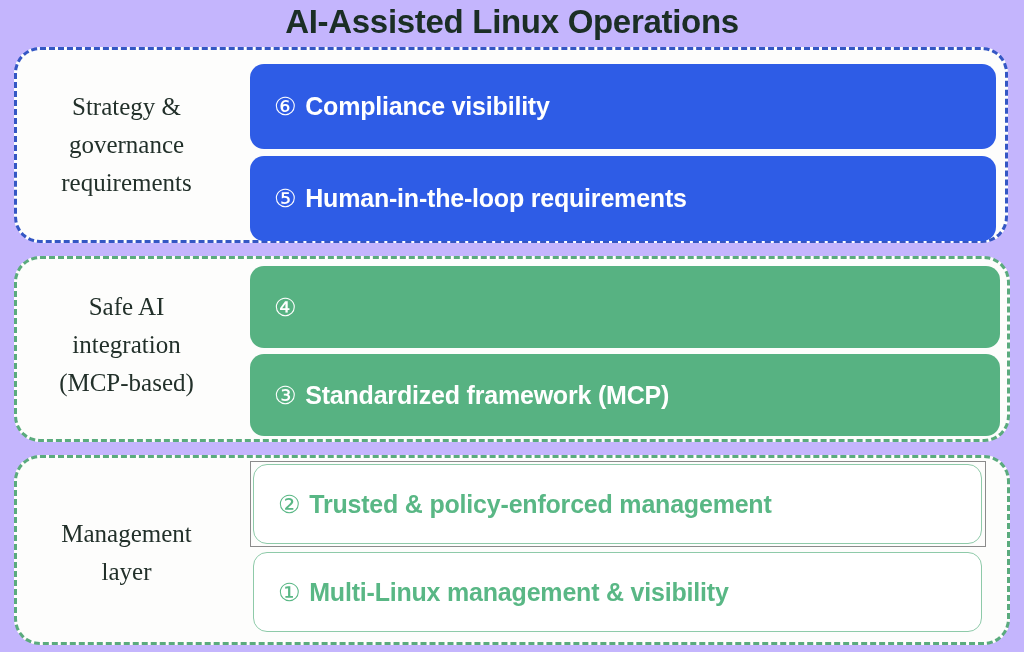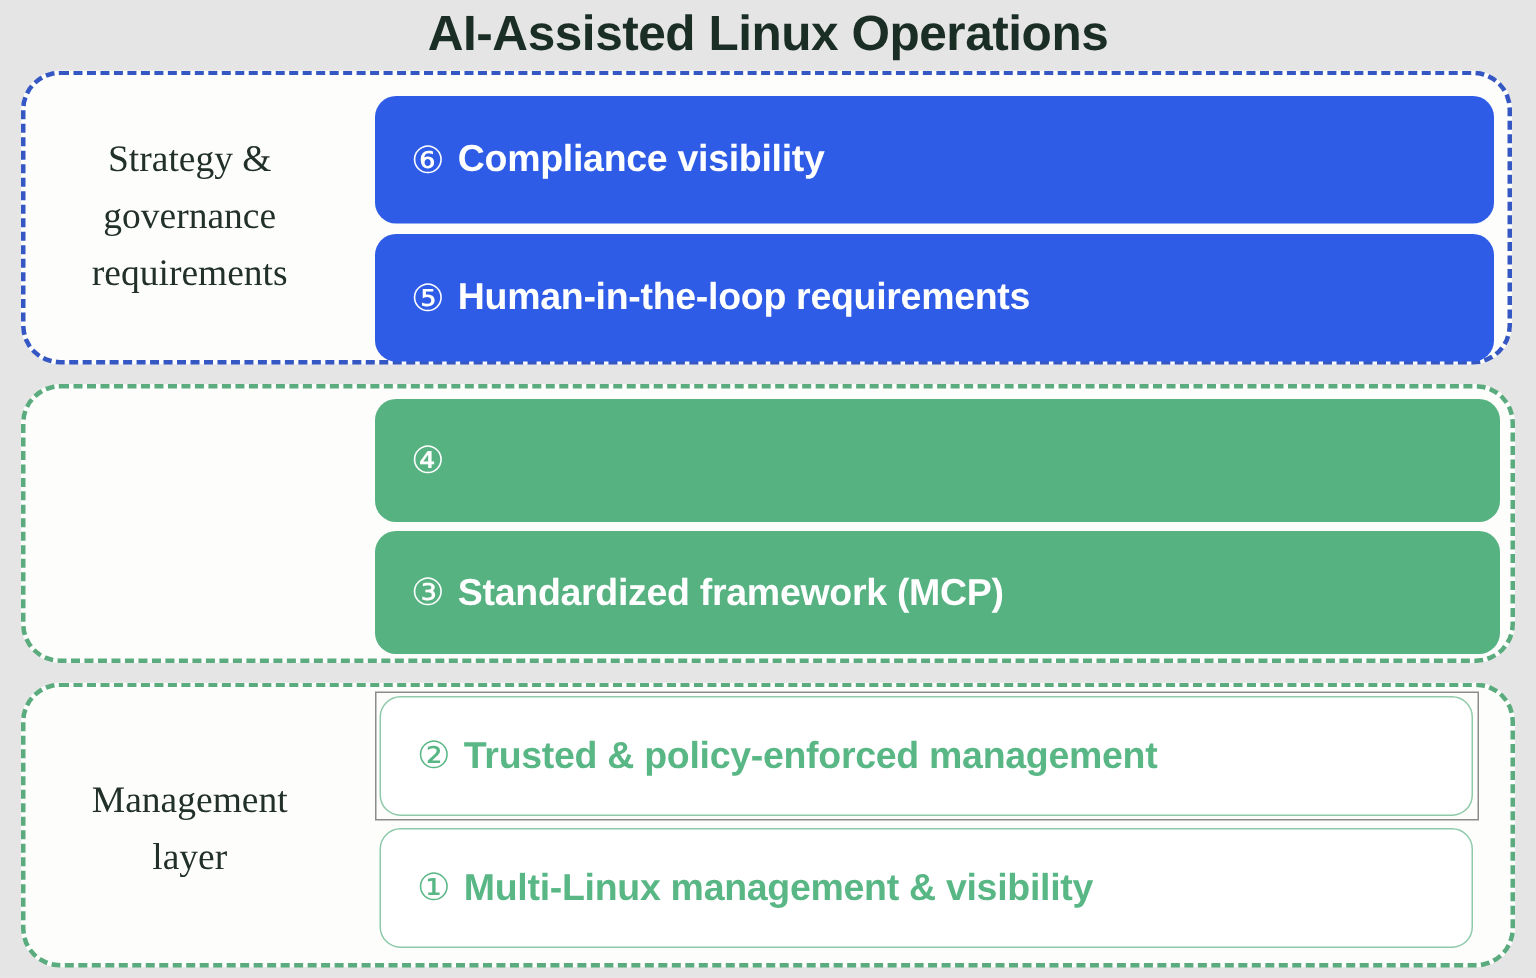--- a/index.html
+++ b/index.html
@@ -12,21 +12,21 @@
     height: 652px;
     font-family: "Liberation Sans", "DejaVu Sans", sans-serif;
     overflow: hidden;
     position: relative;
   }
 
   #page {
     position: relative;
     width: 1024px;
     height: 652px;
-    background: #e5e5e5;
+    background: #c4b5fd;
   }
 
   
   .title {
     position: absolute;
     top: 2px;
     left: 0;
     width: 1024px;
     text-align: center;
     font-size: 33px;
@@ -141,20 +141,23 @@
     <span>Compliance visibility</span>
   </div>
 
   <div class="item filled-blue item-5">
     <span class="num">⑤</span>
     <span>Human-in-the-loop requirements</span>
   </div>
 
   <div class="group green group-safeai"></div>
 
+  <div class="group-label label-safeai">Safe AI
+integration
+(MCP-based)</div>
 
   <div class="item filled-green item-4">
     <span class="num">④</span>
   </div>
 
   <div class="item filled-green item-3">
     <span class="num">③</span>
     <span>Standardized framework (MCP)</span>
   </div>
 

